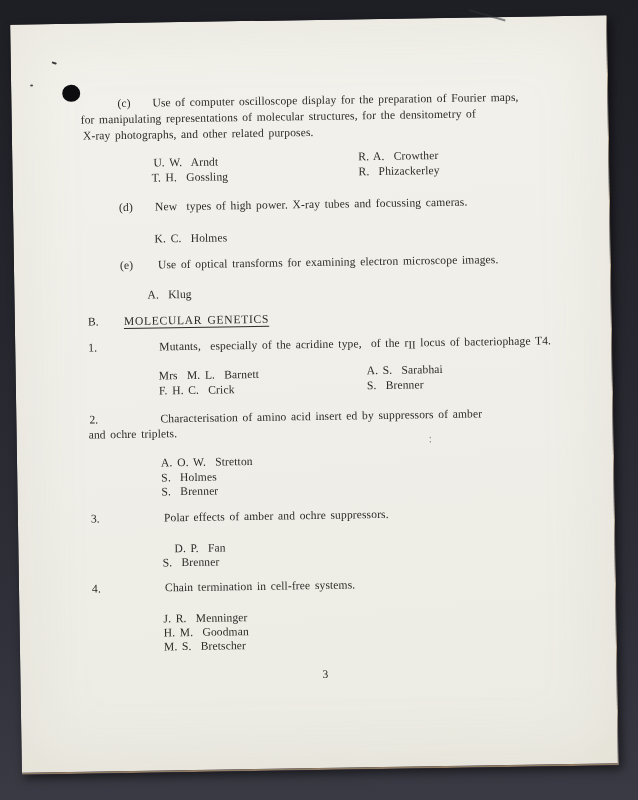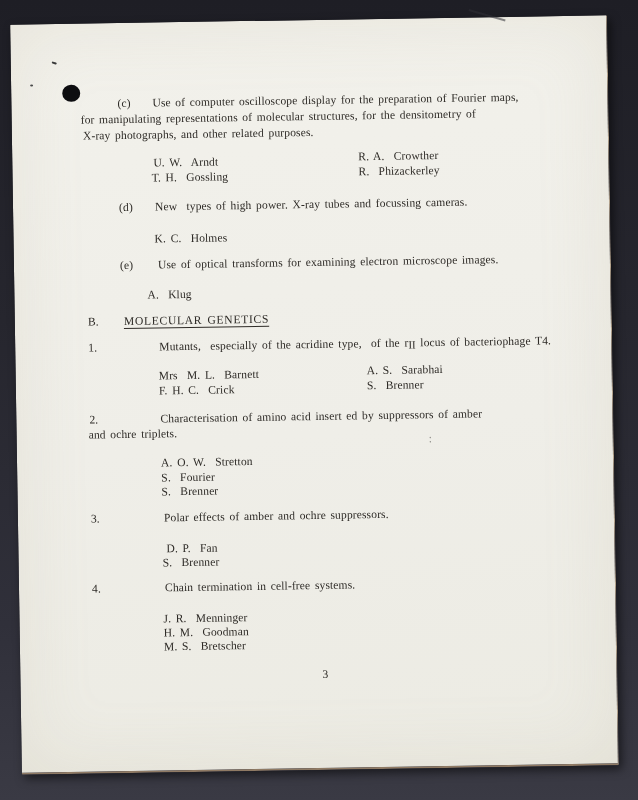--- a/index.html
+++ b/index.html
@@ -111,26 +111,26 @@
   <div class="t" style="left:143px; top:347px">Mrs  M. L.  Barnett</div>
   <div class="t" style="left:143px; top:362px">F. H. C.  Crick</div>
   <div class="t" style="left:351px; top:345px">A. S.  Sarabhai</div>
   <div class="t" style="left:351px; top:360px">S.  Brenner</div>
 
   <div class="t" style="left:73px;  top:390px">2.</div>
   <div class="t" style="left:144px; top:390px">Characterisation of amino acid insert ed by suppressors of amber</div>
   <div class="t" style="left:72px;  top:405px">and ochre triplets.</div>
   <div class="t stray" style="left:412px; top:414px">:</div>
   <div class="t" style="left:144px; top:434px">A. O. W.  Stretton</div>
-  <div class="t" style="left:144px; top:449px">S.  Fourier</div>
+  <div class="t" style="left:144px; top:449px">S.  Holmes</div>
   <div class="t" style="left:144px; top:463px">S.  Brenner</div>
 
   <div class="t" style="left:73px;  top:489px">3.</div>
   <div class="t" style="left:146px; top:489px">Polar effects of amber and ochre suppressors.</div>
-  <div class="t" style="left:148px; top:520px">D. P.  Fan</div>
+  <div class="t" style="left:156px; top:520px">D. P.  Fan</div>
   <div class="t" style="left:144px; top:534px">S.  Brenner</div>
 
   <div class="t" style="left:73px;  top:559px">4.</div>
   <div class="t" style="left:146px; top:559px">Chain termination in cell-free systems.</div>
   <div class="t" style="left:144px; top:590px">J. R.  Menninger</div>
   <div class="t" style="left:144px; top:604px">H. M.  Goodman</div>
   <div class="t" style="left:144px; top:618px">M. S.  Bretscher</div>
 
   <div class="t" style="left:302px; top:648px">3</div>
 

